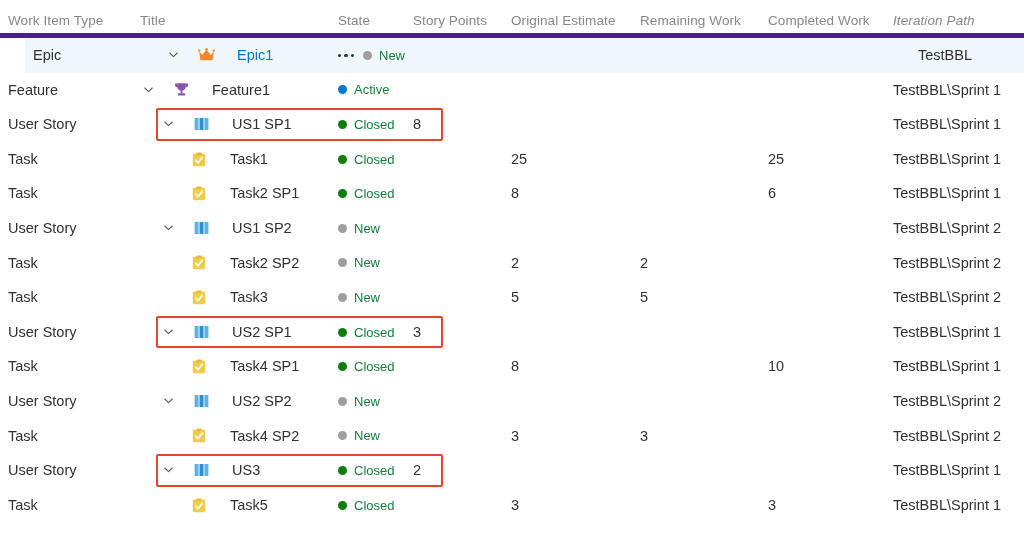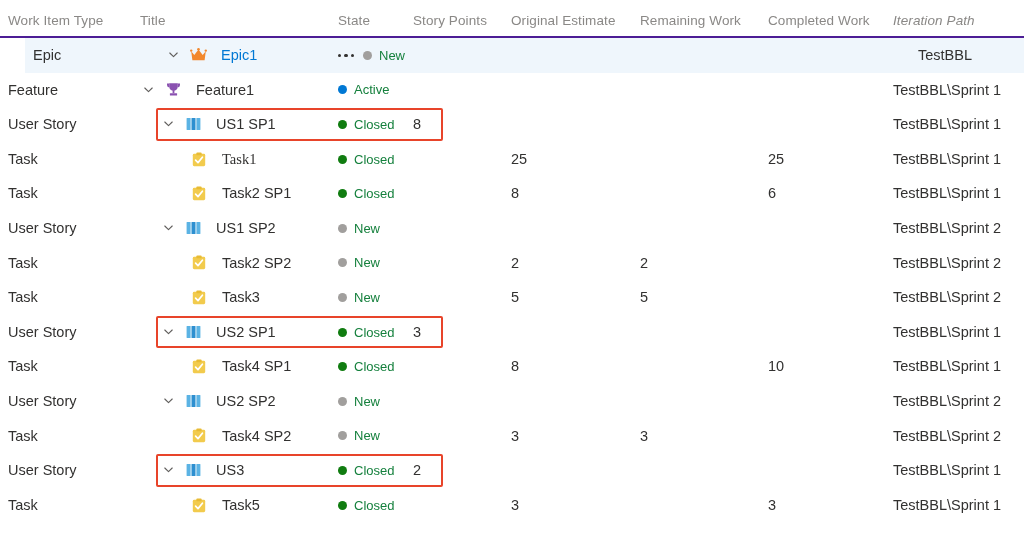--- a/index.html
+++ b/index.html
@@ -15,21 +15,21 @@
     width: 1024px; height: 535px;
     overflow: hidden;
     background: #fff;
   }
 
   
   .grid-header {
     position: relative;
     height: 38px;
     width: 1024px;
-    border-bottom: 2px solid #4c1d95;
+    border-bottom: 5px solid #4c1d95;
     background: #ffffff;
   }
   .hcell {
     position: absolute;
     top: 13px;
     font-size: 13.5px;
     color: #8a8886;
     font-weight: 400;
     white-space: nowrap;
     letter-spacing: 0.1px;
@@ -57,21 +57,21 @@
 
   
   .c-type { left: 8px; }
 
   .title-wrap {
     position: absolute;
     top: 0;
     height: 34.6px;
     display: flex;
     align-items: center;
-    gap: 8px;
+    gap: 16px;
   }
   .chevron {
     width: 16px; height: 34.6px;
     display: flex; align-items: center; justify-content: center;
     color: #605e5c;
     font-size: 11px;
     flex: 0 0 16px;
   }
   .chevron svg { display: block; }
 
@@ -226,21 +226,21 @@
           <span class="state-text">Closed</span>
         </div>
         <div class="cell num c-sp">8</div>
         <div class="cell num c-oe"></div>
         <div class="cell num c-rw"></div>
         <div class="cell num c-cw"></div>
         <div class="cell num c-iter">TestBBL\Sprint 1</div>
       </div>
       <div class="row">
         <div class="cell c-type">Task</div>
-        <div class="title-wrap" style="left: 190px; font-family: Liberation Serif, serif;">
+        <div class="title-wrap" style="left: 190px;">
           <span class="wi-icon">
             <svg width="14" height="15" viewBox="0 0 14 15">
               <rect x="0.8" y="1.8" width="12.4" height="12.4" rx="1.4" fill="#f2cb4d"></rect>
               <rect x="4.3" y="0.4" width="5.4" height="2.8" rx="1.0" fill="#e8bb34"></rect>
               <path d="M3.6 8.2 L6.0 10.6 L10.4 5.2" stroke="#ffffff" stroke-width="1.7" fill="none" stroke-linecap="round" stroke-linejoin="round"></path>
             </svg>
           </span>
           <span class="title-text">Task1</span>
         </div>
         <div class="state-wrap">

